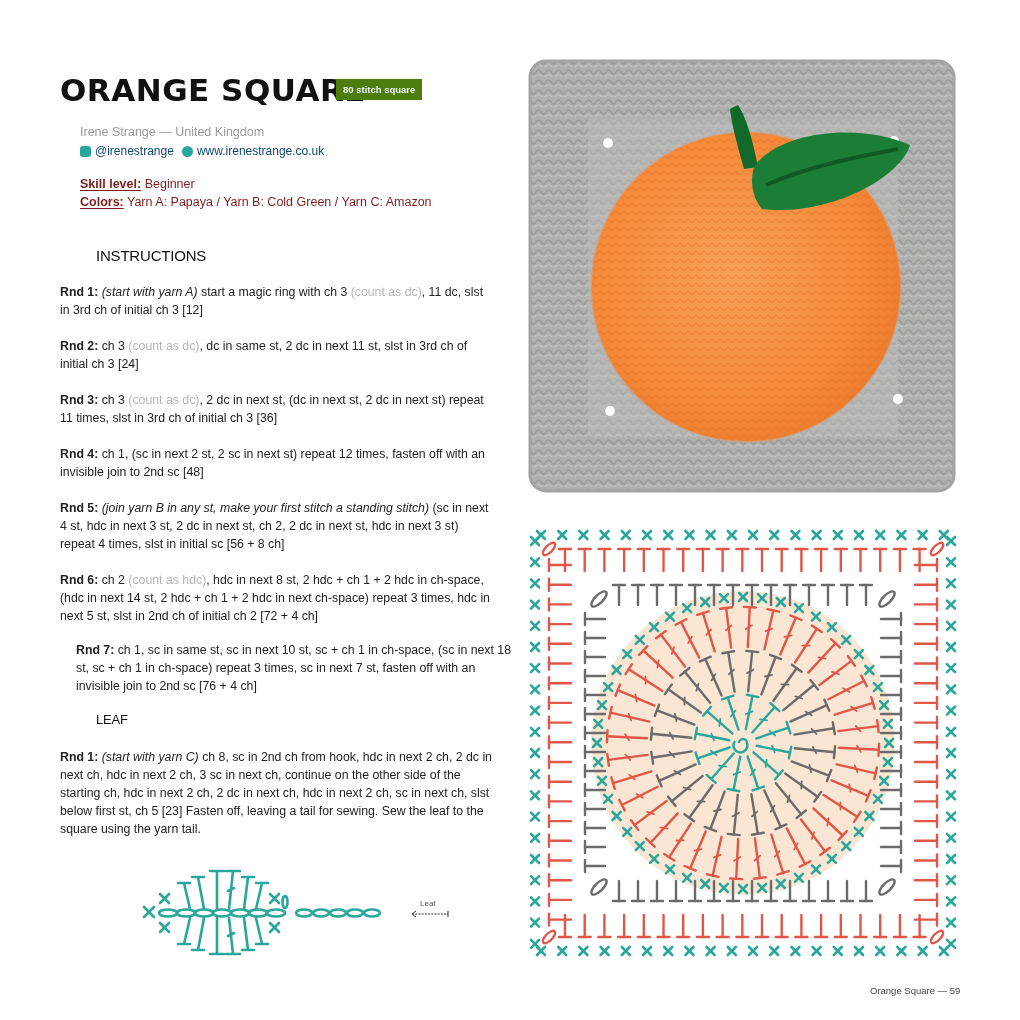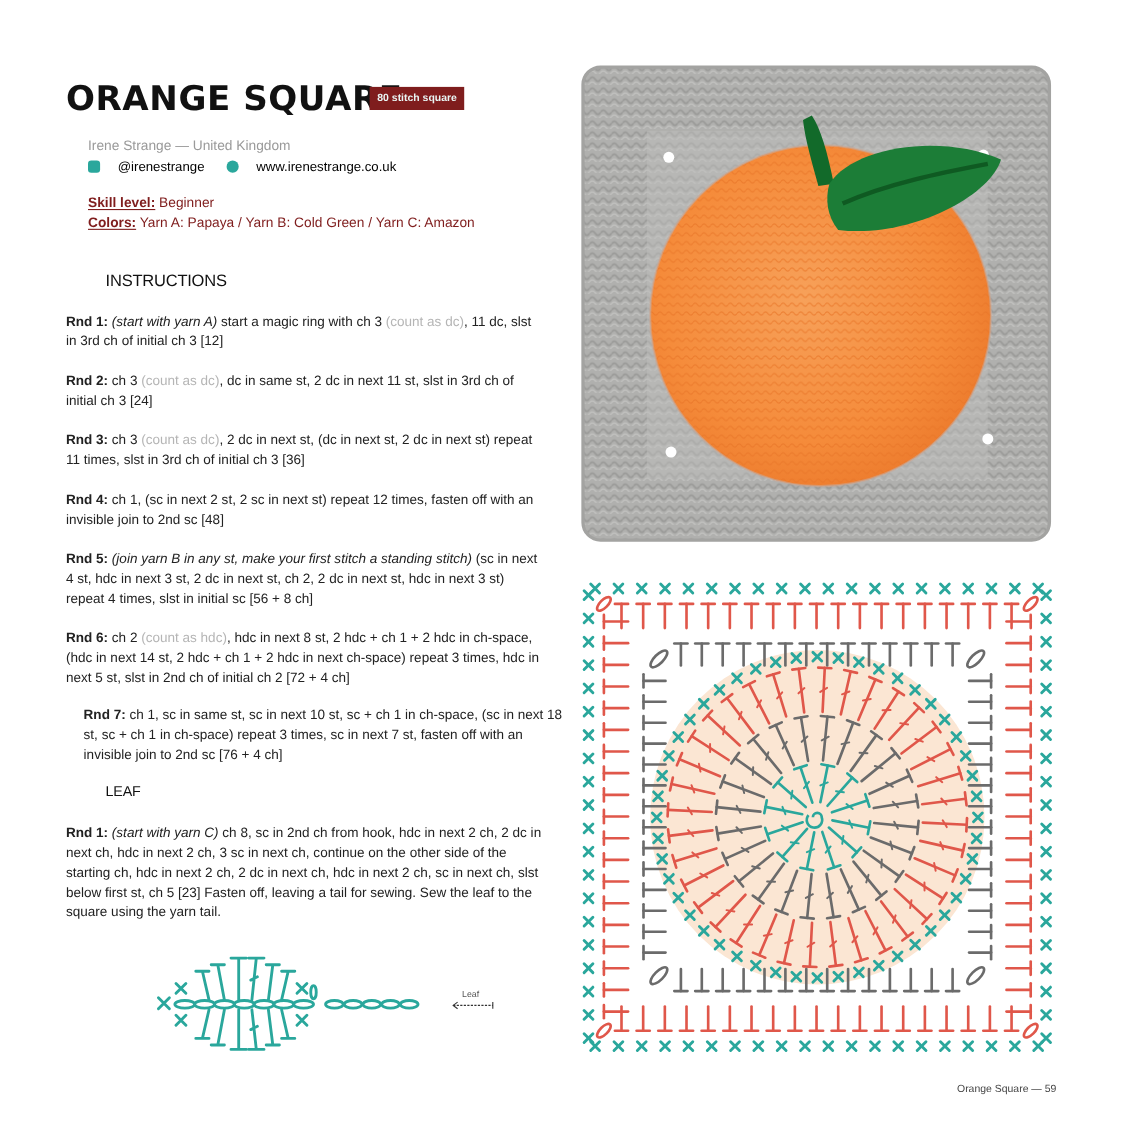--- a/index.html
+++ b/index.html
@@ -1,20 +1,20 @@
 <!DOCTYPE html>
 <html><head>
 <meta charset="utf-8">
 <style>
   html, body { margin:0; padding:0; background:#ffffff; }
   body { width:1020px; height:1020px; position:relative; overflow:hidden; font-family:"Liberation Sans", sans-serif; color:#222; }
   .title { position:absolute; left:60px; top:72px; font-family:"DejaVu Sans", sans-serif; font-weight:bold; font-size:31px; letter-spacing:0.5px; color:#111; margin:0; }
-  .badge { position:absolute; left:336px; top:79px; background:#7f1d1d; color:#e9f6f4; font-size:9.5px; font-weight:bold; padding:4px 7px; line-height:13px; }
+  .badge { position:absolute; left:336px; top:79px; background:#4d7c0f; color:#e9f6f4; font-size:9.5px; font-weight:bold; padding:4px 7px; line-height:13px; }
   .author { position:absolute; left:80px; top:125px; font-size:12.5px; font-weight:normal; color:#9a9a9a; }
-  .socials { position:absolute; left:80px; top:144px; font-size:12px; color:#000000; display:flex; align-items:center; gap:16px; }
+  .socials { position:absolute; left:80px; top:144px; font-size:12px; color:#0c4a6e; display:flex; align-items:center; gap:4px; }
   .soc-icon { width:11px; height:11px; background:#2aa79c; border-radius:3px; display:inline-block; position:relative; }
   .soc-icon.globe { border-radius:50%; }
   .meta { position:absolute; left:80px; font-size:12.5px; color:#7f1d1d; }
   .meta b { text-decoration:underline; text-underline-offset:2px; }
   .section-h { position:absolute; left:60px; font-weight:normal; font-size:15px; color:#111; letter-spacing:-0.2px;margin-left:36px; }
   .section-h.leaf { font-size:13px; }
   .rnd { position:absolute; left:60px; width:436px; font-size:12.3px; line-height:18px; color:#222; }
   .rnd b { font-weight:bold; }
   .rnd i { font-style:italic; }
   .muted { color:#b5b5b5; }

